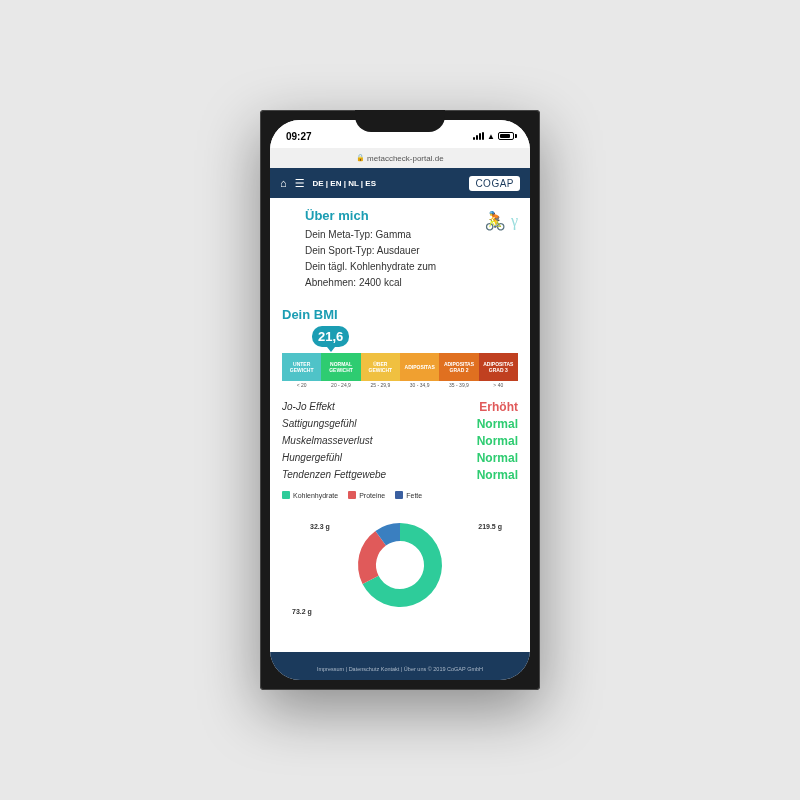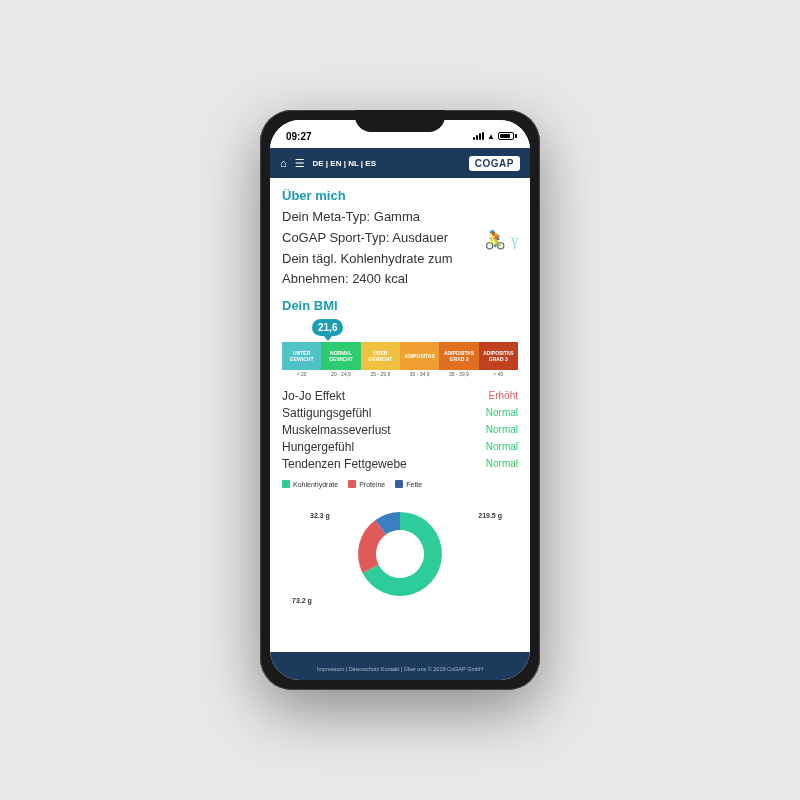--- a/index.html
+++ b/index.html
@@ -10,21 +10,21 @@
       align-items: center;
       width: 800px;
       height: 800px;
       font-family: -apple-system, BlinkMacSystemFont, 'Helvetica Neue', Arial, sans-serif;
     }
 
     .phone-outer {
       width: 280px;
       height: 580px;
       background: #1a1a1a;
-      border-radius: 32px;
+      border-radius: 4px;
       padding: 10px;
       box-shadow: 0 20px 60px rgba(0,0,0,0.4), inset 0 0 0 1px #444;
       position: relative;
     }
 
     .phone-inner {
       width: 100%;
       height: 100%;
       background: #fff;
       border-radius: 30px;
@@ -144,21 +144,21 @@
     .nav-lang {
       color: #fff;
       font-size: 8px;
       flex: 1;
       font-weight: bold;
     }
     .nav-logo {
       background: #fff;
       color: #1b3a5c;
       font-size: 10px;
-      font-weight: 700;
+      font-weight: 400;
       padding: 2px 6px;
       border-radius: 3px;
       letter-spacing: 0.5px;
     }
 
     
     .content {
       flex: 1;
       overflow-y: auto;
       padding: 10px 12px;
@@ -169,27 +169,28 @@
     
     .section-title {
       font-size: 13px;
       font-weight: 700;
       color: #1b9db3;
       margin-bottom: 4px;
     }
 
     .ueber-mich-header {
       display: flex;
-      align-items: center;
+      align-items: flex-start;
       justify-content: space-between;
       margin-bottom: 2px;
+      margin-left: 23px;
     }
 
     .meta-info {
-      font-size: 13px;
+      font-size: 10px;
       color: #333;
       line-height: 1.6;
     }
 
     .icons-area {
       display: flex;
       align-items: center;
       gap: 4px;
       margin-top: 2px;
     }
@@ -200,26 +201,26 @@
     }
 
     .gamma-symbol {
       font-size: 16px;
       color: #9dd;
       font-family: Georgia, serif;
     }
 
     
     .bmi-section {
-      margin-top: 8px;
+      margin-top: 16px;
     }
     .bmi-value-bubble {
       background: #1b9db3;
       color: #fff;
-      font-size: 10px;
+      font-size: 13px;
       font-weight: 700;
       padding: 3px 6px;
       border-radius: 10px;
       display: inline-block;
       margin-bottom: 4px;
       position: relative;
     }
     .bmi-value-bubble::after {
       content: '';
       position: absolute;
@@ -270,26 +271,27 @@
       margin-top: 10px;
     }
 
     .tendency-row {
       display: flex;
       justify-content: space-between;
       align-items: center;
       padding: 1.5px 0;
     }
     .tendency-label {
+      font-size: 10px;
+      color: #333;
+      font-style: italic;
+    }
+    .tendency-value {
       font-size: 12px;
-      color: #333;
-    }
-    .tendency-value {
-      font-size: 10px;
-      font-weight: 400;
+      font-weight: 700;
     }
     .value-erhoht { color: #e05a5a; }
     .value-normal { color: #2ecc71; }
 
     
     .chart-section {
       margin-top: 8px;
     }
     .chart-legend {
       display: flex;
@@ -359,37 +361,41 @@
           <div class="signal-bar" style="height:7px"></div>
           <div class="signal-bar" style="height:8px"></div>
         </div>
         <span class="wifi-icon">▲</span>
         <div class="battery-icon">
           <div class="battery-fill"></div>
         </div>
       </div>
     </div>
 
+    <div class="url-bar">
+      <span class="lock-icon">🔒</span>
+      <span class="url-text">metaccheck-portal.de</span>
+    </div>
 
     <div class="nav-bar">
       <span class="nav-home-icon">⌂</span>
       <span class="nav-menu-icon">☰</span>
       <span class="nav-lang">DE | EN | NL | ES</span>
       <span class="nav-logo">COGAP</span>
     </div>
 
     <div class="content">
 
       <div class="ueber-mich-header">
         <div>
           <div class="section-title">Über mich</div>
           <div class="meta-info">
             <span>Dein Meta-Typ:</span>
             <span>Gamma</span><br>
-            <span>CoGAP Sport-Typ:</span>
+            <span>Dein Sport-Typ:</span>
             <span>Ausdauer</span><br>
             <span>Dein tägl. Kohlenhydrate zum Abnehmen:</span>
             <span>2400 kcal</span>
           </div>
         </div>
         <div class="icons-area">
           <span class="cyclist-icon">🚴</span>
           <span class="gamma-symbol">γ</span>
         </div>
       </div>

